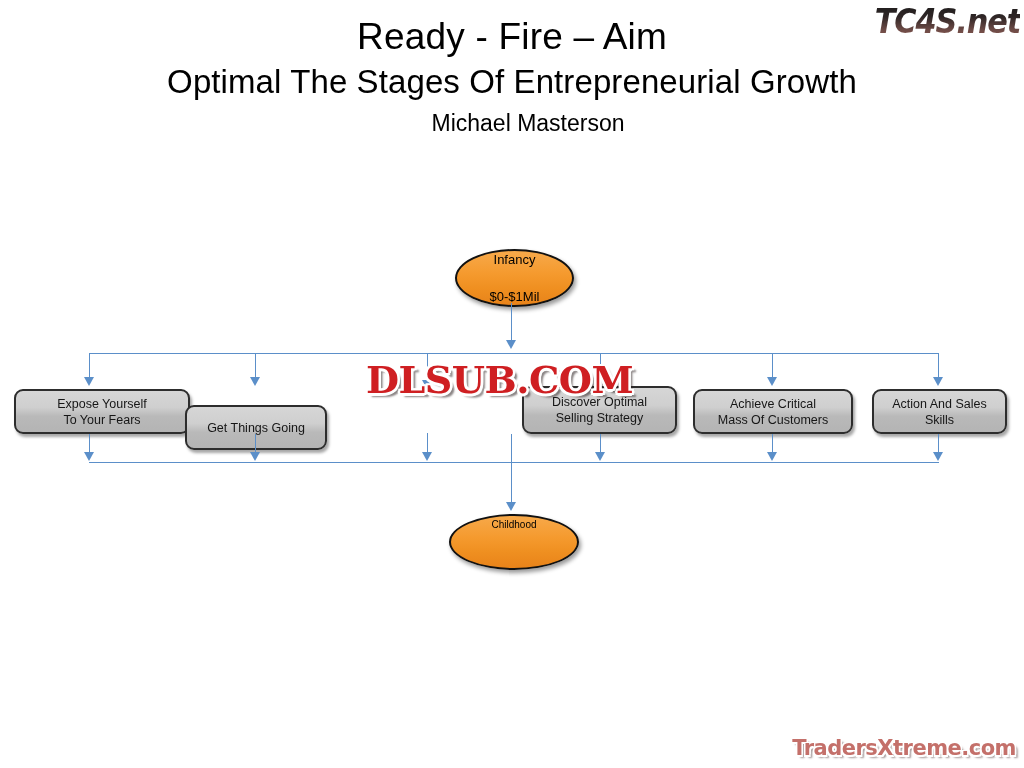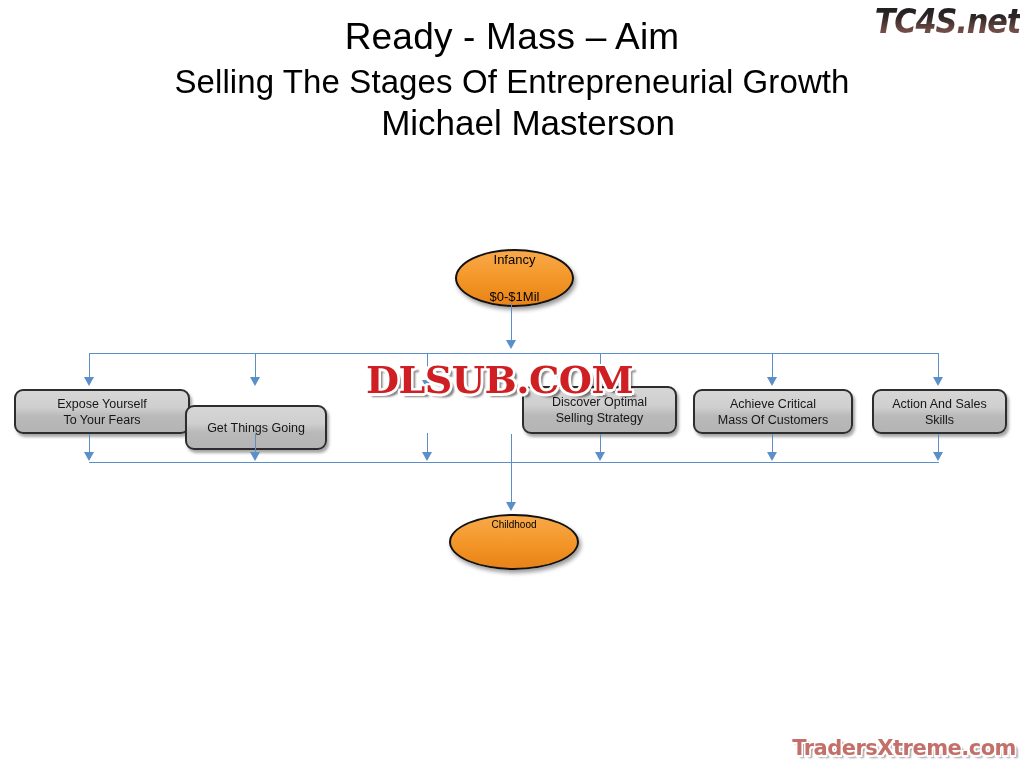--- a/index.html
+++ b/index.html
@@ -34,21 +34,21 @@
     font-weight: normal;
     letter-spacing: 0.2px;
   }
   .title-line2 {
     font-size: 33px;
     line-height: 44px;
     font-weight: normal;
     letter-spacing: 0.1px;
   }
   .title-line3 {
-    font-size: 35px;
+    font-size: 23px;
     line-height: 38px;
     font-weight: normal;
     padding-left: 32px;
   }
 
   
   .tc4s-logo {
     position: absolute;
     right: 4px;
     top: 2px;
@@ -176,22 +176,22 @@
     pointer-events: none;
     white-space: nowrap;
   }
 </style>
 </head>
 <body>
 
 <div id="slide">
 
   <div class="title-block">
-    <div class="title-line1">Ready - Mass – Aim</div>
-    <div class="title-line2">Selling The Stages Of Entrepreneurial Growth</div>
+    <div class="title-line1">Ready - Fire – Aim</div>
+    <div class="title-line2">Optimal The Stages Of Entrepreneurial Growth</div>
     <div class="title-line3">Michael Masterson</div>
   </div>
 
   <div class="tc4s-logo">TC4S.net</div>
 
   <div class="oval" id="oval-infancy">
     <span>Infancy</span>
     <span>$0-$1Mil</span>
   </div>
 

